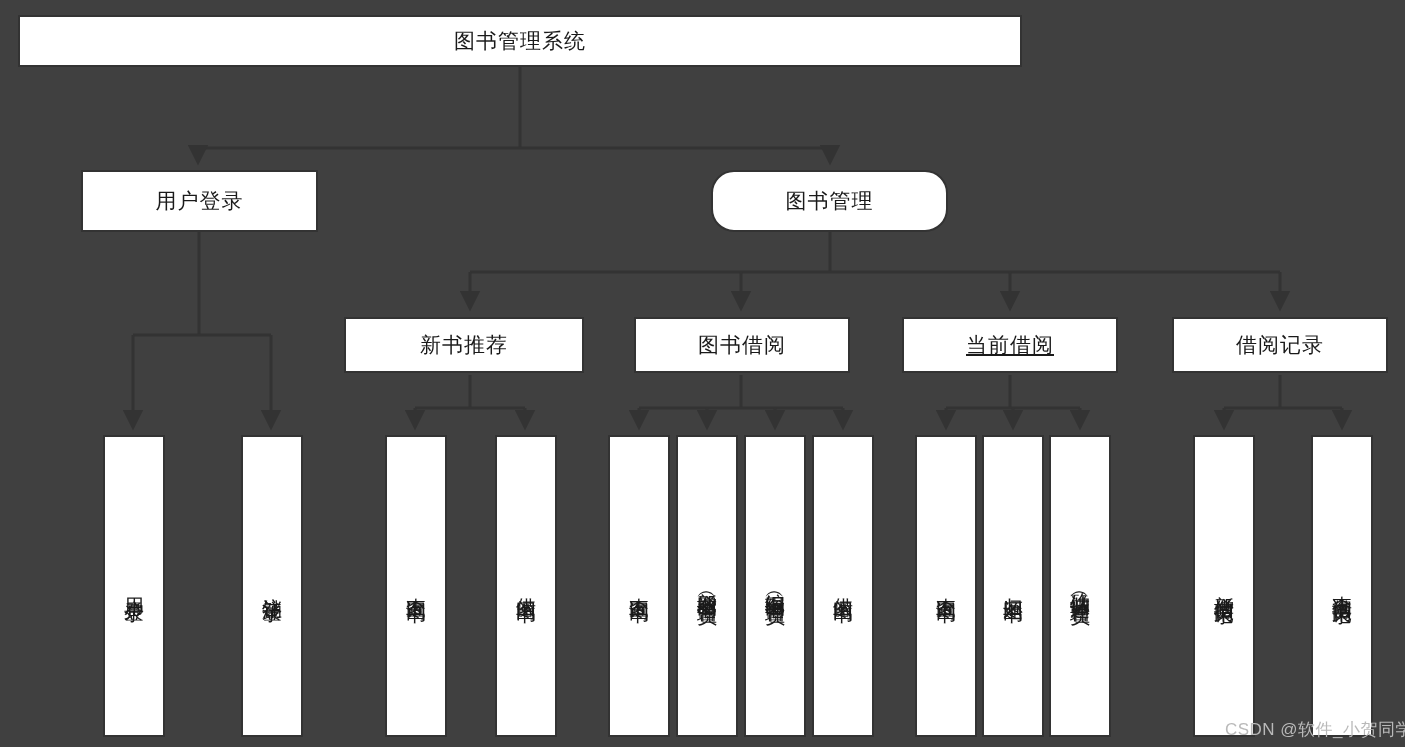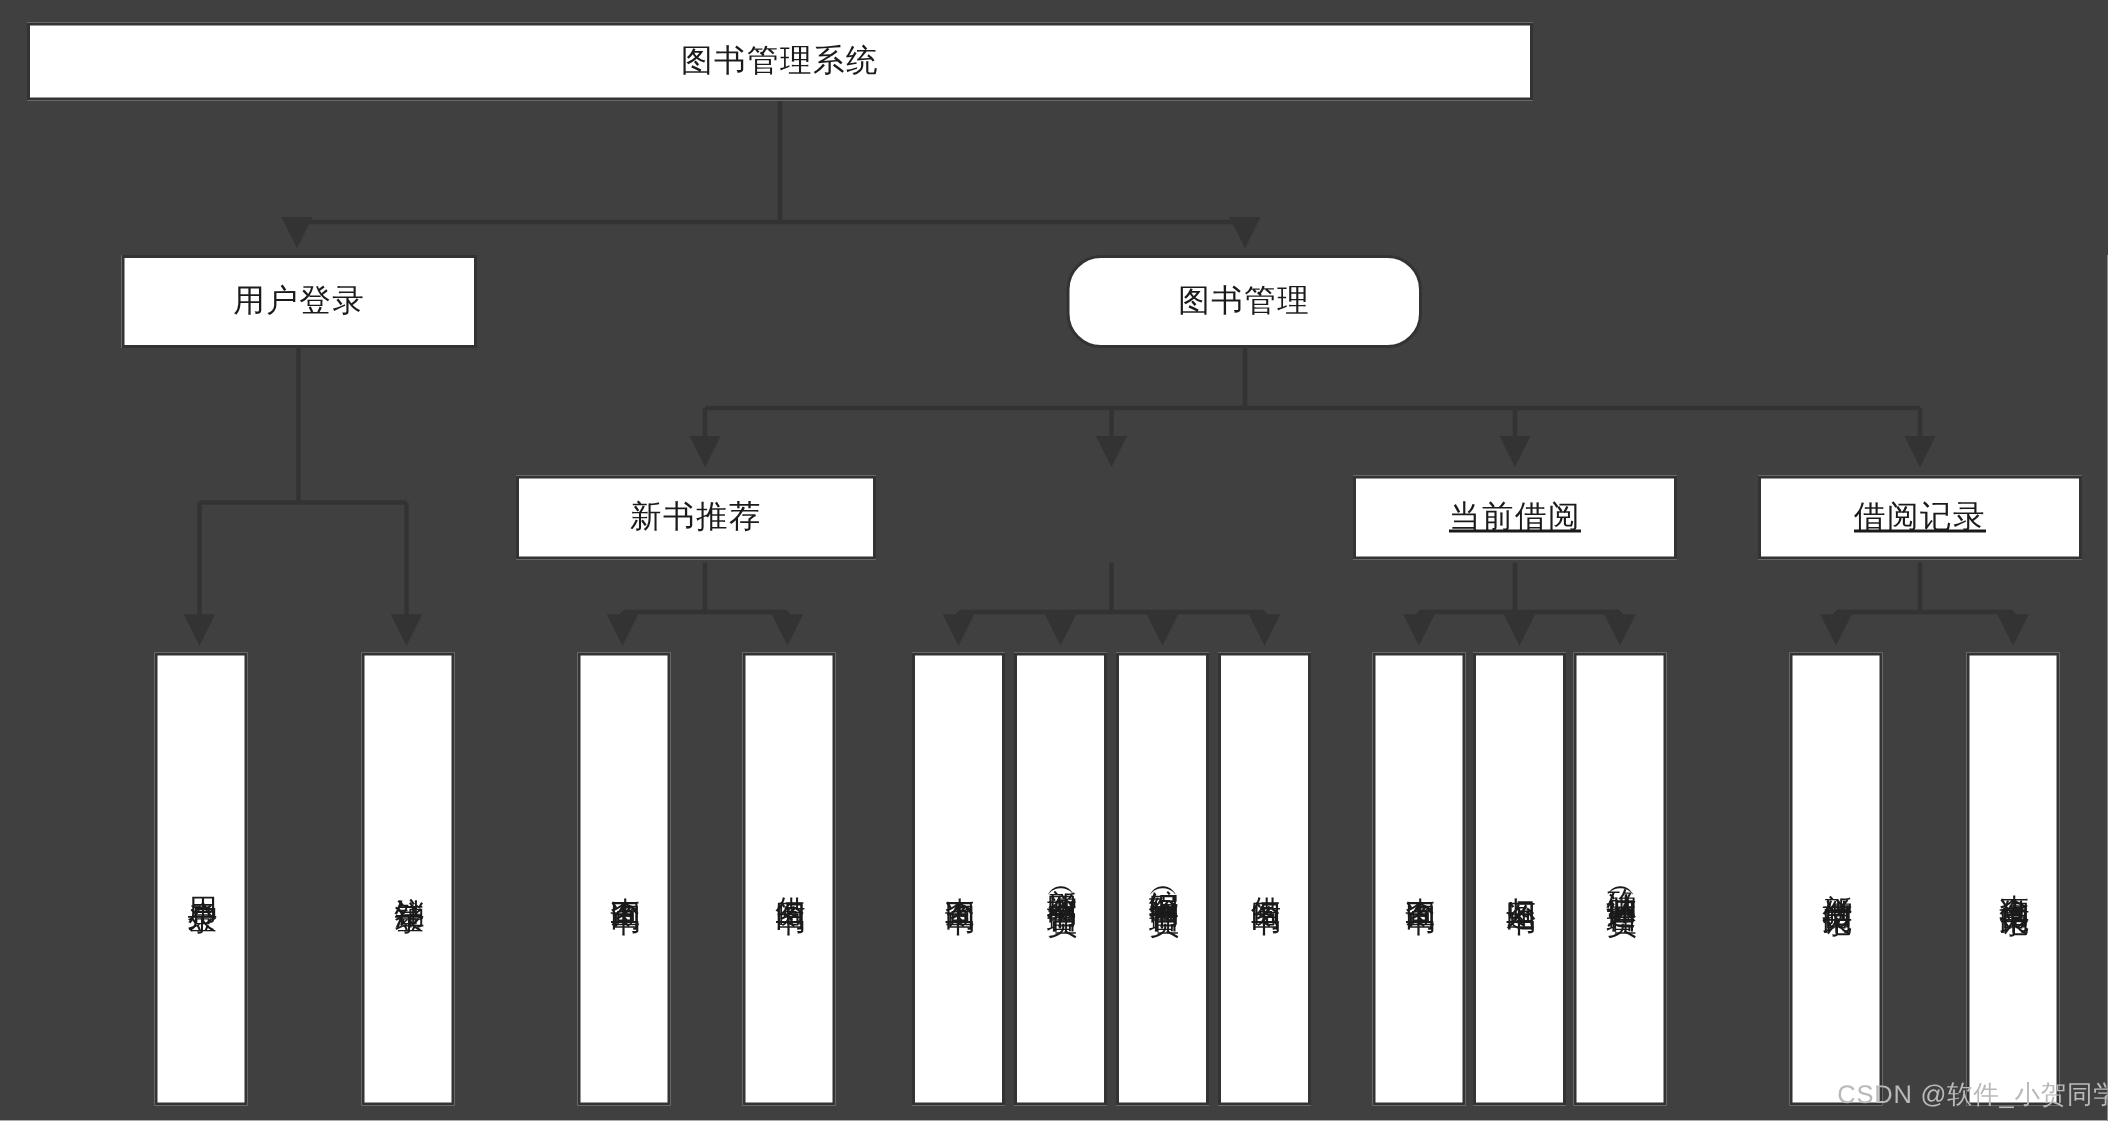--- a/index.html
+++ b/index.html
@@ -128,24 +128,27 @@
   <div class="node h" style="left:81px; top:170px; width:237px; height:62px;">
     <span>用户登录</span>
   </div>
   <div class="node h" style="left:711px; top:170px; width:237px; height:62px;border-radius:23px;">
     <span>图书管理</span>
   </div>
 
   <div class="node h" style="left:344px; top:317px; width:240px; height:56px;">
     <span>新书推荐</span>
   </div>
+  <div class="node h" style="left:634px; top:317px; width:216px; height:56px;">
+    <span>图书借阅</span>
+  </div>
   <div class="node h" style="left:902px; top:317px; width:216px; height:56px;text-decoration:underline;">
     <span>当前借阅</span>
   </div>
-  <div class="node h" style="left:1172px; top:317px; width:216px; height:56px;text-decoration:underline;">
+  <div class="node h" style="left:1172px; top:317px; width:216px; height:56px;">
     <span>借阅记录</span>
   </div>
 
   <div class="node v" style="left:103px; top:435px; width:62px; height:302px;">
     <span class="vlabel">用户登录</span>
   </div>
   <div class="node v" style="left:241px; top:435px; width:62px; height:302px;">
     <span class="vlabel">注销登录</span>
   </div>
 

